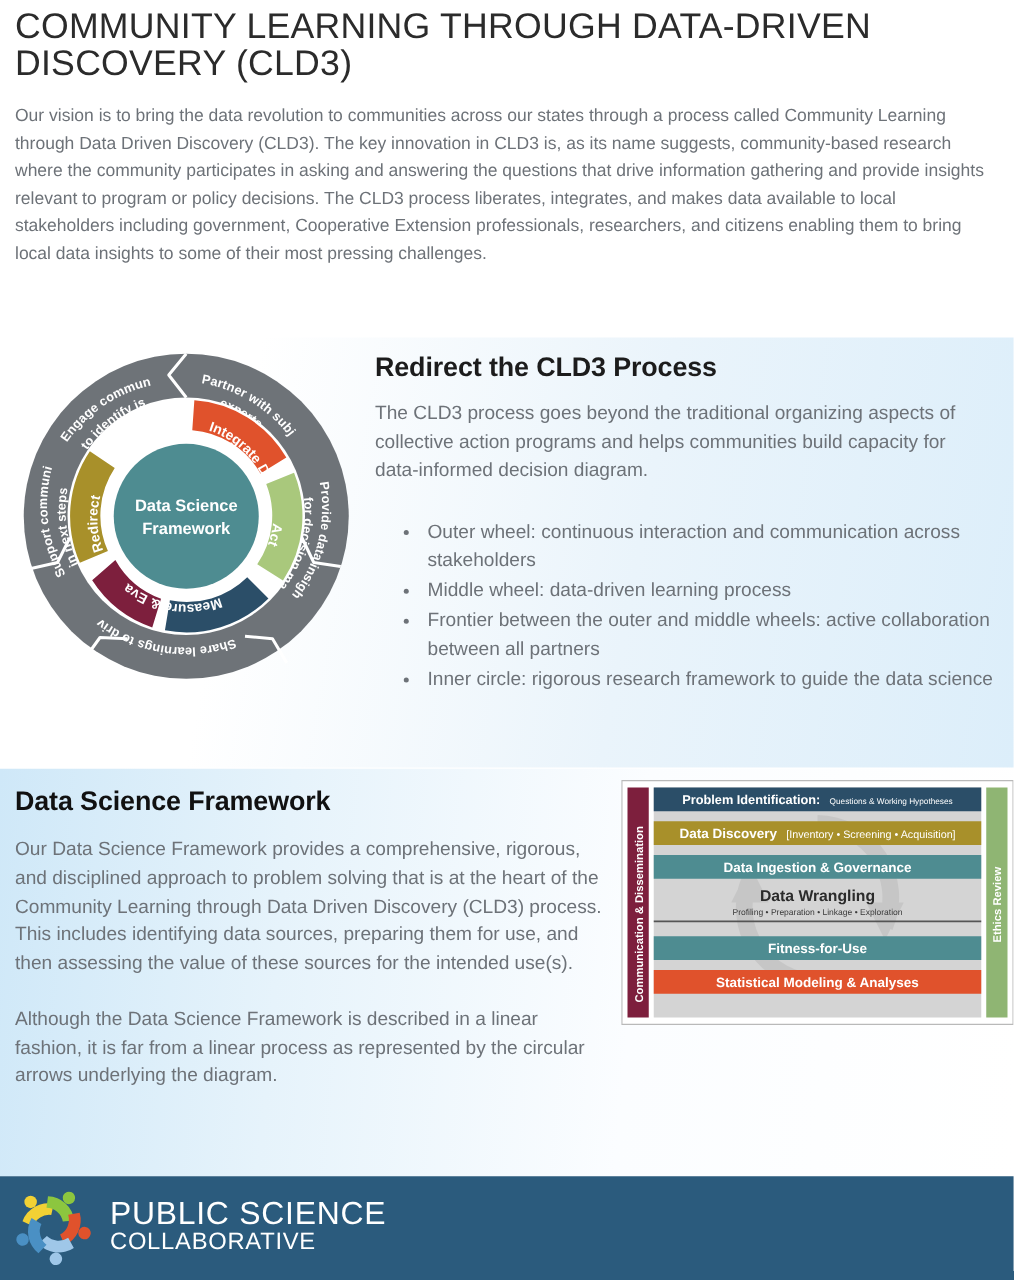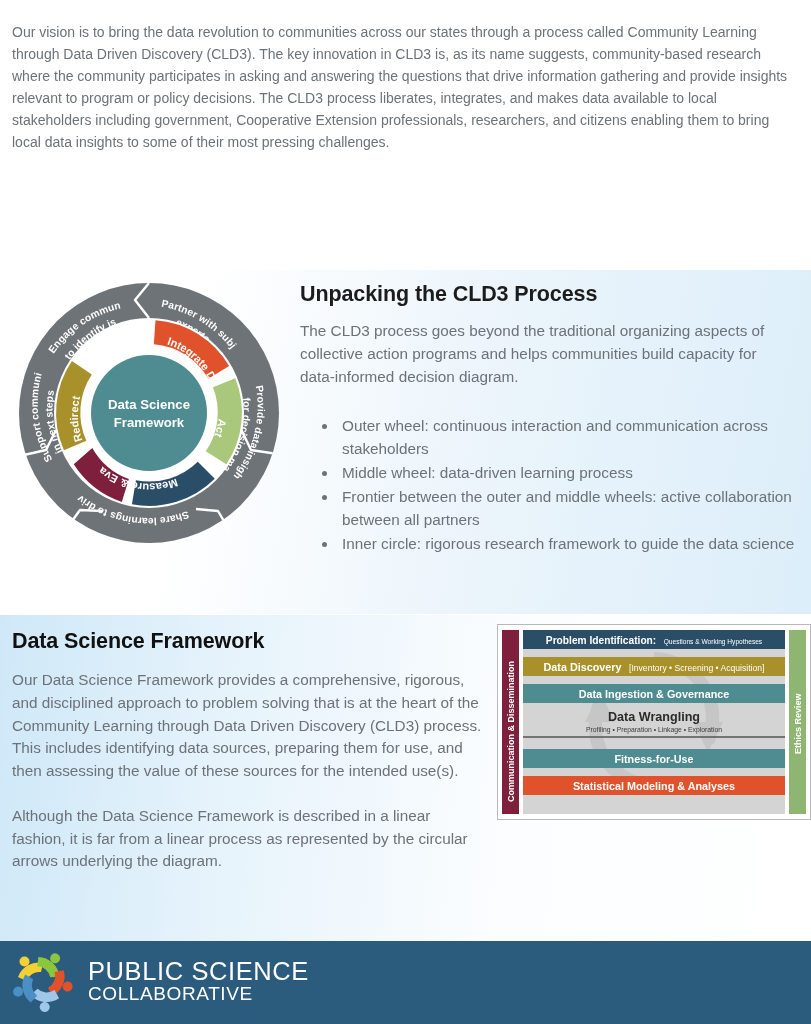--- a/index.html
+++ b/index.html
@@ -97,20 +97,21 @@
   .logo-text { color: #ffffff; line-height: 1.02; }
   .logo-text .l1 { font-size: 25.5px; font-weight: 400; letter-spacing: .6px; }
   .logo-text .l2 { font-size: 19px; font-weight: 400; letter-spacing: .6px; }
 </style>
 </head>
 <body>
 
 <div class="page">
 
   <section class="sec-intro">
+    <h1 class="page-title">COMMUNITY LEARNING THROUGH DATA-DRIVEN DISCOVERY (CLD3)</h1>
     <p class="intro-body">Our vision is to bring the data revolution to communities across our states through a process called Community Learning through Data Driven Discovery (CLD3). The key innovation in CLD3 is, as its name suggests, community-based research where the community participates in asking and answering the questions that drive information gathering and provide insights relevant to program or policy decisions. The CLD3 process liberates, integrates, and makes data available to local stakeholders including government, Cooperative Extension professionals, researchers, and citizens enabling them to bring local data insights to some of their most pressing challenges.</p>
   </section>
 
   <section class="sec-wheel">
 
     <div class="wheel-wrap">
       <svg width="278" height="270" viewBox="0 0 278 270">
         <defs>
 
           <path id="oA" d="M 139 135 m -112 0 a 112 112 0 0 1 40.5 -86.3" fill="none"></path>
@@ -215,21 +216,21 @@
         </g>
 
         <circle cx="139" cy="135" r="66" fill="#ffffff"></circle>
         <circle cx="139" cy="135" r="58" fill="#4e8c91"></circle>
         <text x="139" y="131" text-anchor="middle" fill="#ffffff" font-family="Liberation Sans, sans-serif" font-size="13.2" font-weight="700">Data Science</text>
         <text x="139" y="149" text-anchor="middle" fill="#ffffff" font-family="Liberation Sans, sans-serif" font-size="13.2" font-weight="700">Framework</text>
       </svg>
     </div>
 
     <div class="unpack">
-      <h2>Unpacking the CLD3 Process</h2>
+      <h2>Redirect the CLD3 Process</h2>
       <p>The CLD3 process goes beyond the traditional organizing aspects of collective action programs and helps communities build capacity for data-informed decision diagram.</p>
       <ul>
         <li>Outer wheel: continuous interaction and communication across stakeholders</li>
         <li>Middle wheel: data-driven learning process</li>
         <li>Frontier between the outer and middle wheels: active collaboration between all partners</li>
         <li>Inner circle: rigorous research framework to guide the data science</li>
       </ul>
     </div>
   </section>
 

